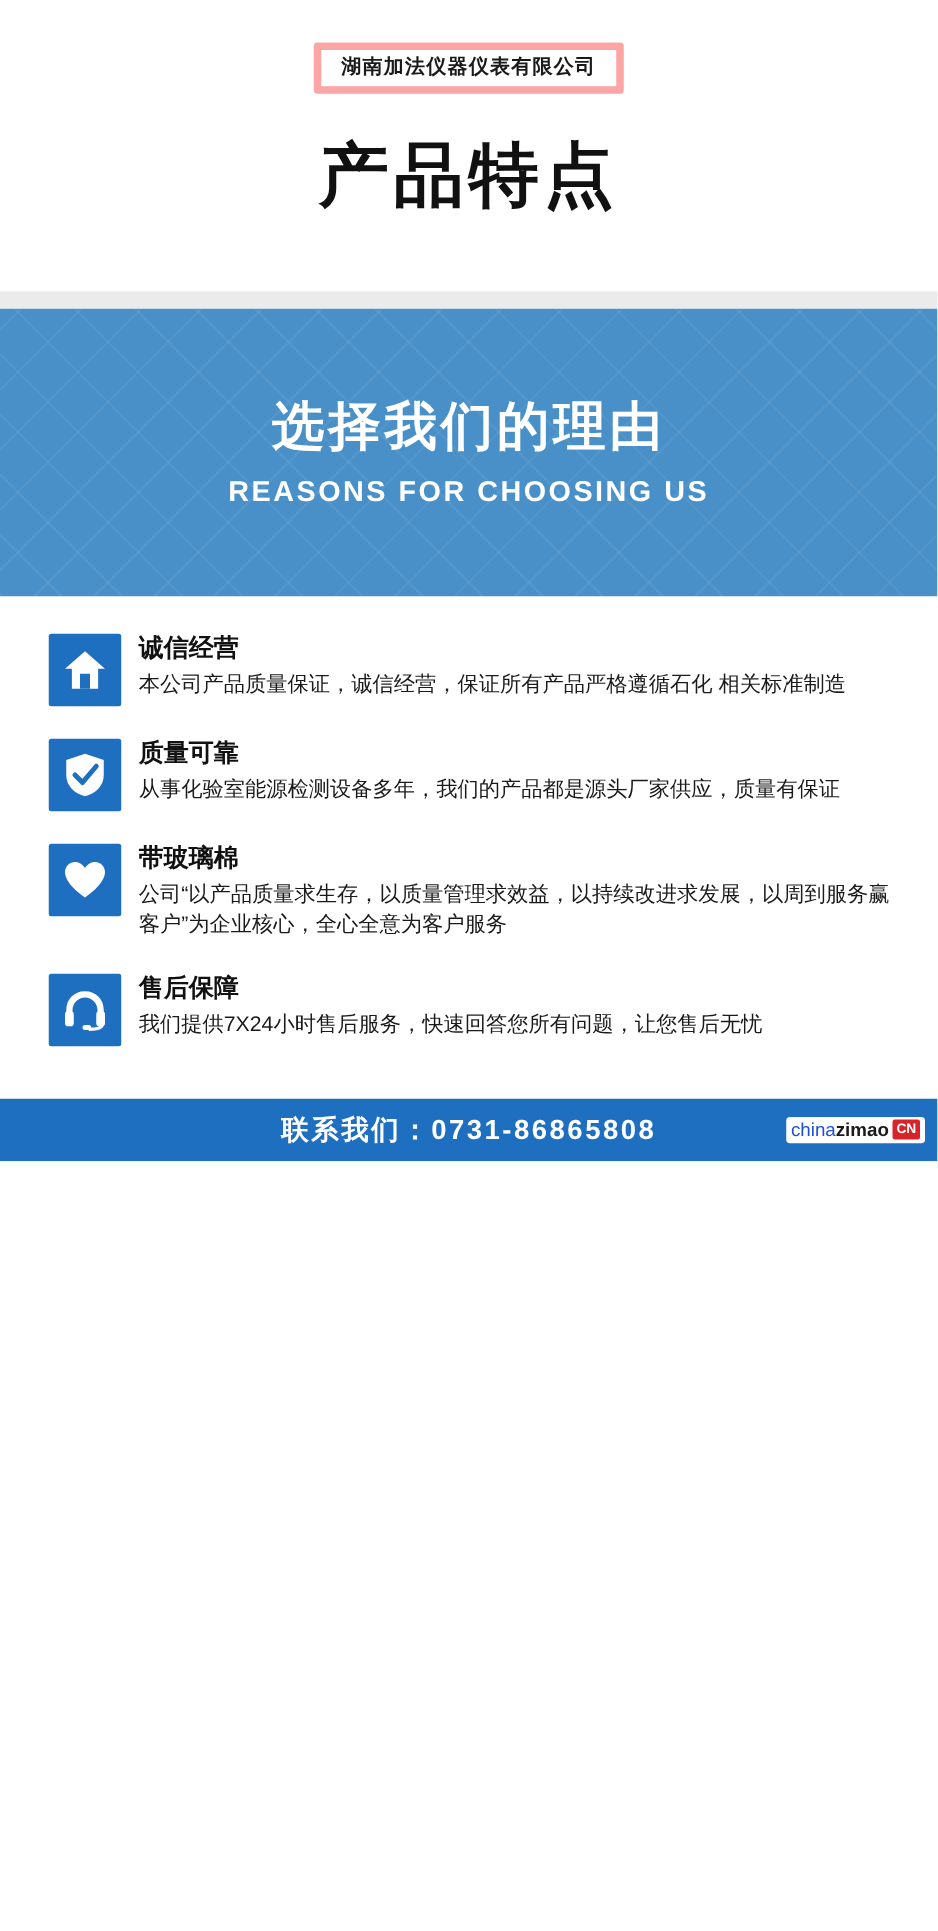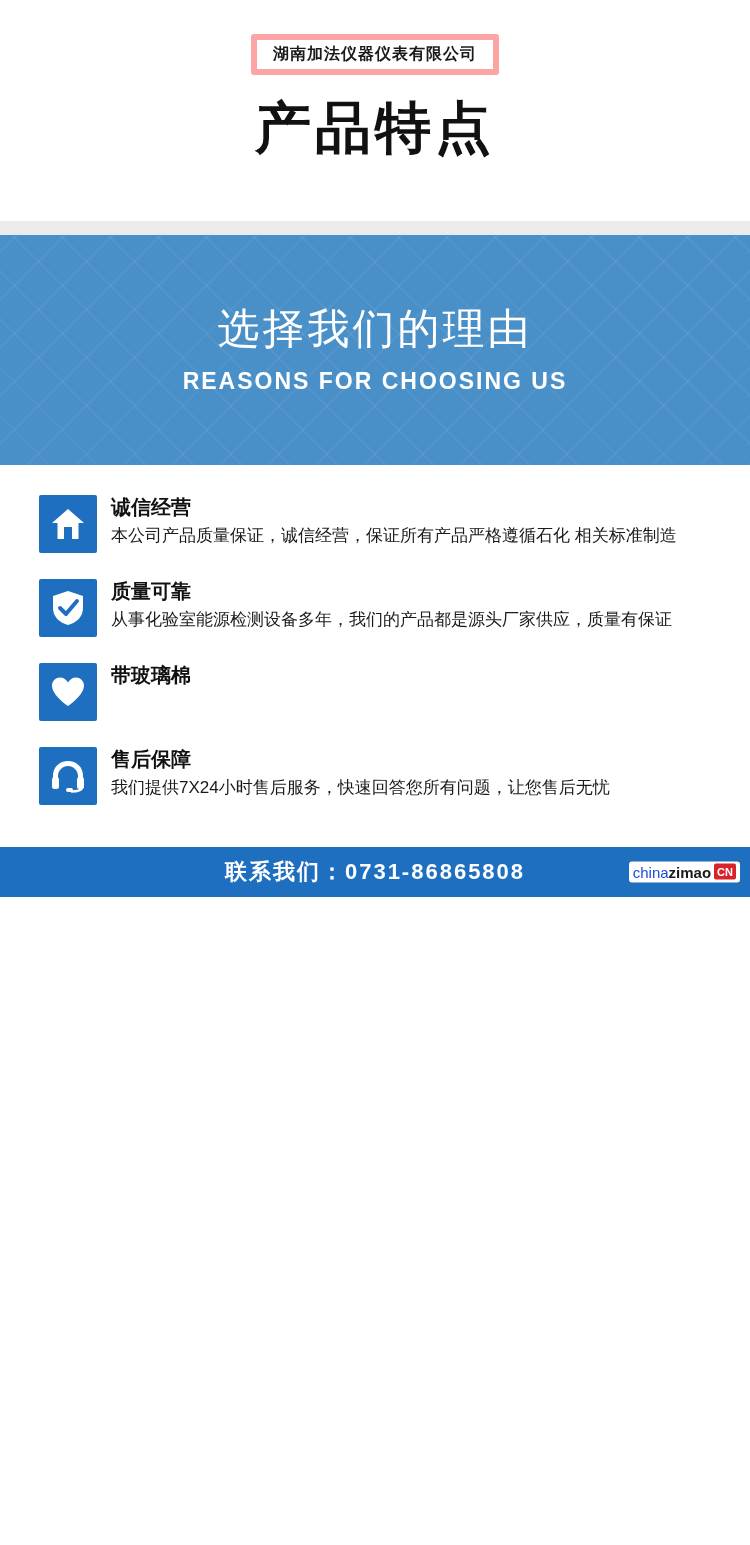--- a/index.html
+++ b/index.html
@@ -36,21 +36,21 @@
     padding: 6px 16px 7px 16px;
     border-radius: 3px;
     line-height: 1;
   }
   .features-title {
     text-align: center;
     font-size: 56px;
     font-weight: bold;
     letter-spacing: 4px;
     color: #111;
-    margin-top: 22px;
+    margin-top: 34px;
     margin-bottom: 26px;
     line-height: 1.1;
   }
   .feature-list {
     padding: 0 35px;
   }
   .feature-bar {
     background: #2a7fc1;
     color: #ffffff;
     font-size: 17px;
@@ -90,21 +90,21 @@
     inset: 0;
     opacity: 0.35;
     background-image:
       repeating-linear-gradient(45deg, rgba(255,255,255,0.14) 0 2px, transparent 2px 34px),
       repeating-linear-gradient(-45deg, rgba(255,255,255,0.14) 0 2px, transparent 2px 34px);
   }
   .reasons-cn {
     position: relative;
     color: #ffffff;
     font-size: 42px;
-    font-weight: normal;
+    font-weight: bold;
     letter-spacing: 3px;
     line-height: 1.2;
     margin-bottom: 14px;
   }
   .reasons-en {
     position: relative;
     color: #ffffff;
     font-size: 23px;
     font-weight: bold;
     letter-spacing: 2px;
@@ -250,20 +250,21 @@
     </div>
 
     <div class="reason-item">
       <div class="reason-icon">
         <svg width="36" height="32" viewBox="0 0 36 32" aria-hidden="true">
           <path d="M18 30 C4 20 2 13 2 9.5 C2 4.8 6 1.5 10 1.5 C13.5 1.5 16.3 3.6 18 6.4 C19.7 3.6 22.5 1.5 26 1.5 C30 1.5 34 4.8 34 9.5 C34 13 32 20 18 30 Z" fill="#ffffff"></path>
         </svg>
       </div>
       <div class="reason-text">
         <div class="reason-title">带玻璃棉</div>
+        <div class="reason-desc">公司“以产品质量求生存，以质量管理求效益，以持续改进求发展，以周到服务赢客户”为企业核心，全心全意为客户服务</div>
       </div>
     </div>
 
     <div class="reason-item">
       <div class="reason-icon">
         <svg width="38" height="34" viewBox="0 0 38 34" aria-hidden="true">
           <path d="M19 2 C10 2 4 8.5 4 17 L4 20 L9 20 L9 17 C9 11.5 13.5 7 19 7 C24.5 7 29 11.5 29 17 L29 20 L34 20 L34 17 C34 8.5 28 2 19 2 Z" fill="#ffffff"></path>
           <rect x="3" y="18" width="7" height="12" rx="2.5" fill="#ffffff"></rect>
           <rect x="28" y="18" width="7" height="12" rx="2.5" fill="#ffffff"></rect>
           <path d="M33 28 C33 31.5 27 32.5 22 32.5" stroke="#ffffff" stroke-width="2.5" fill="none"></path>

